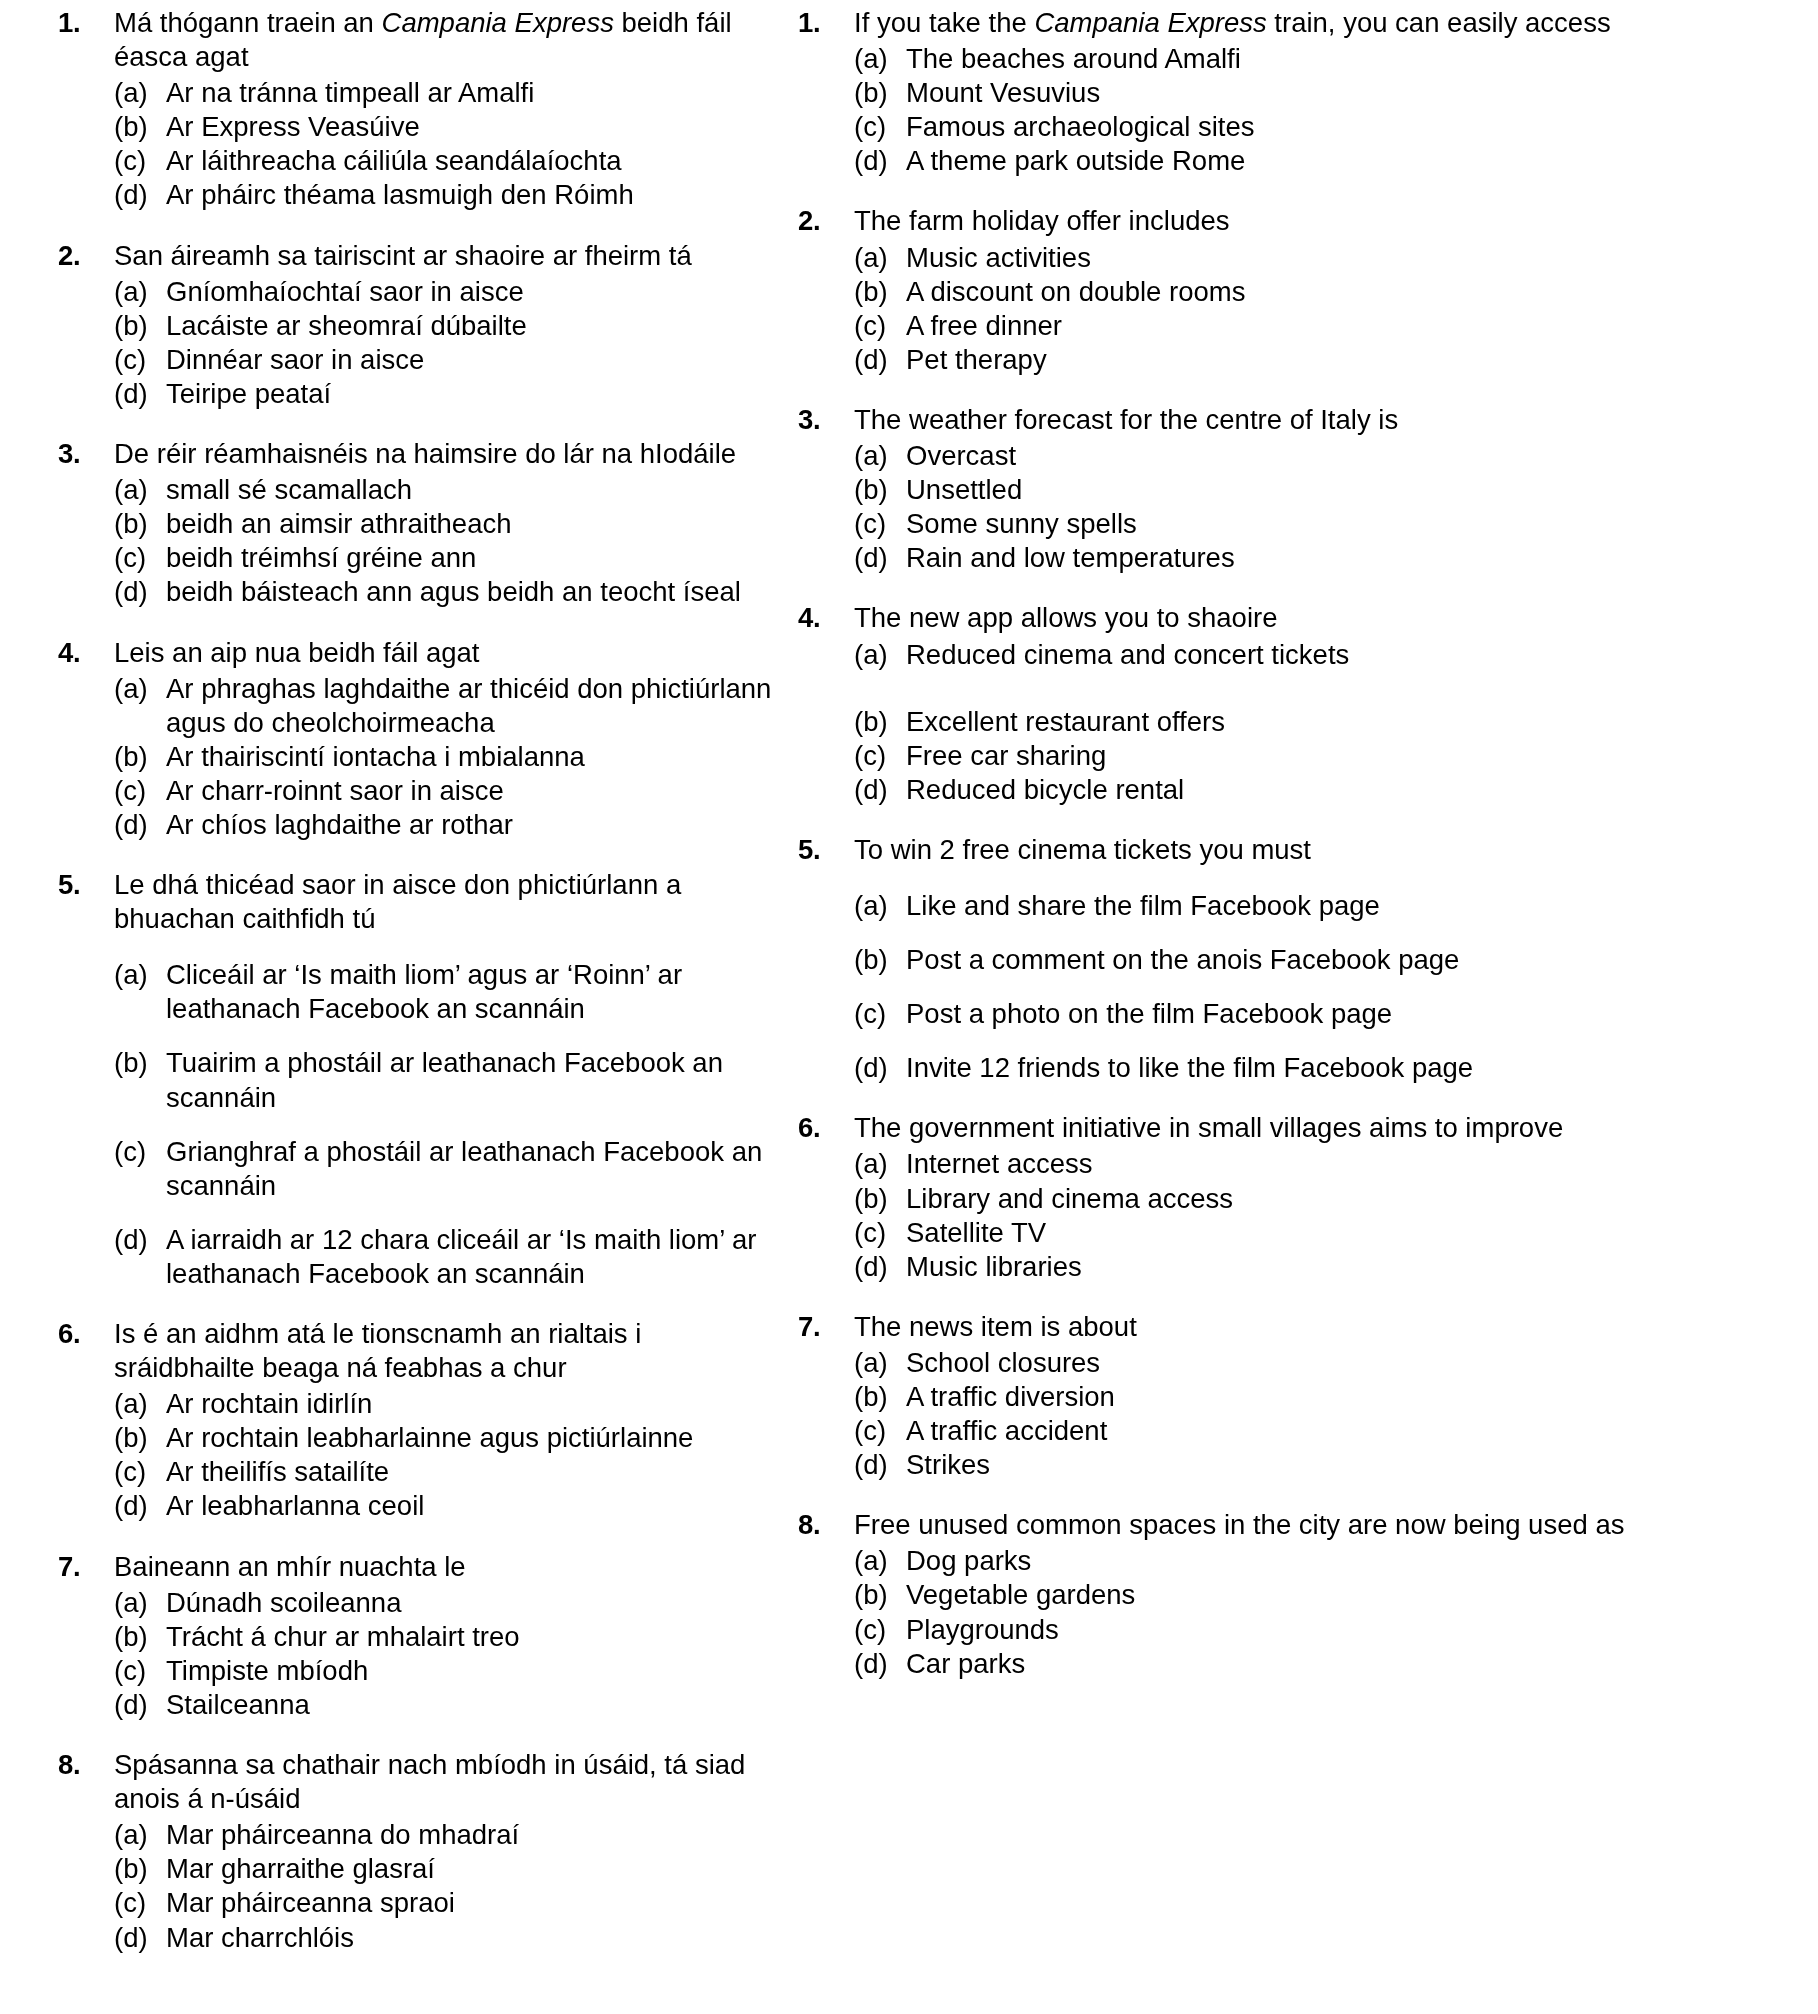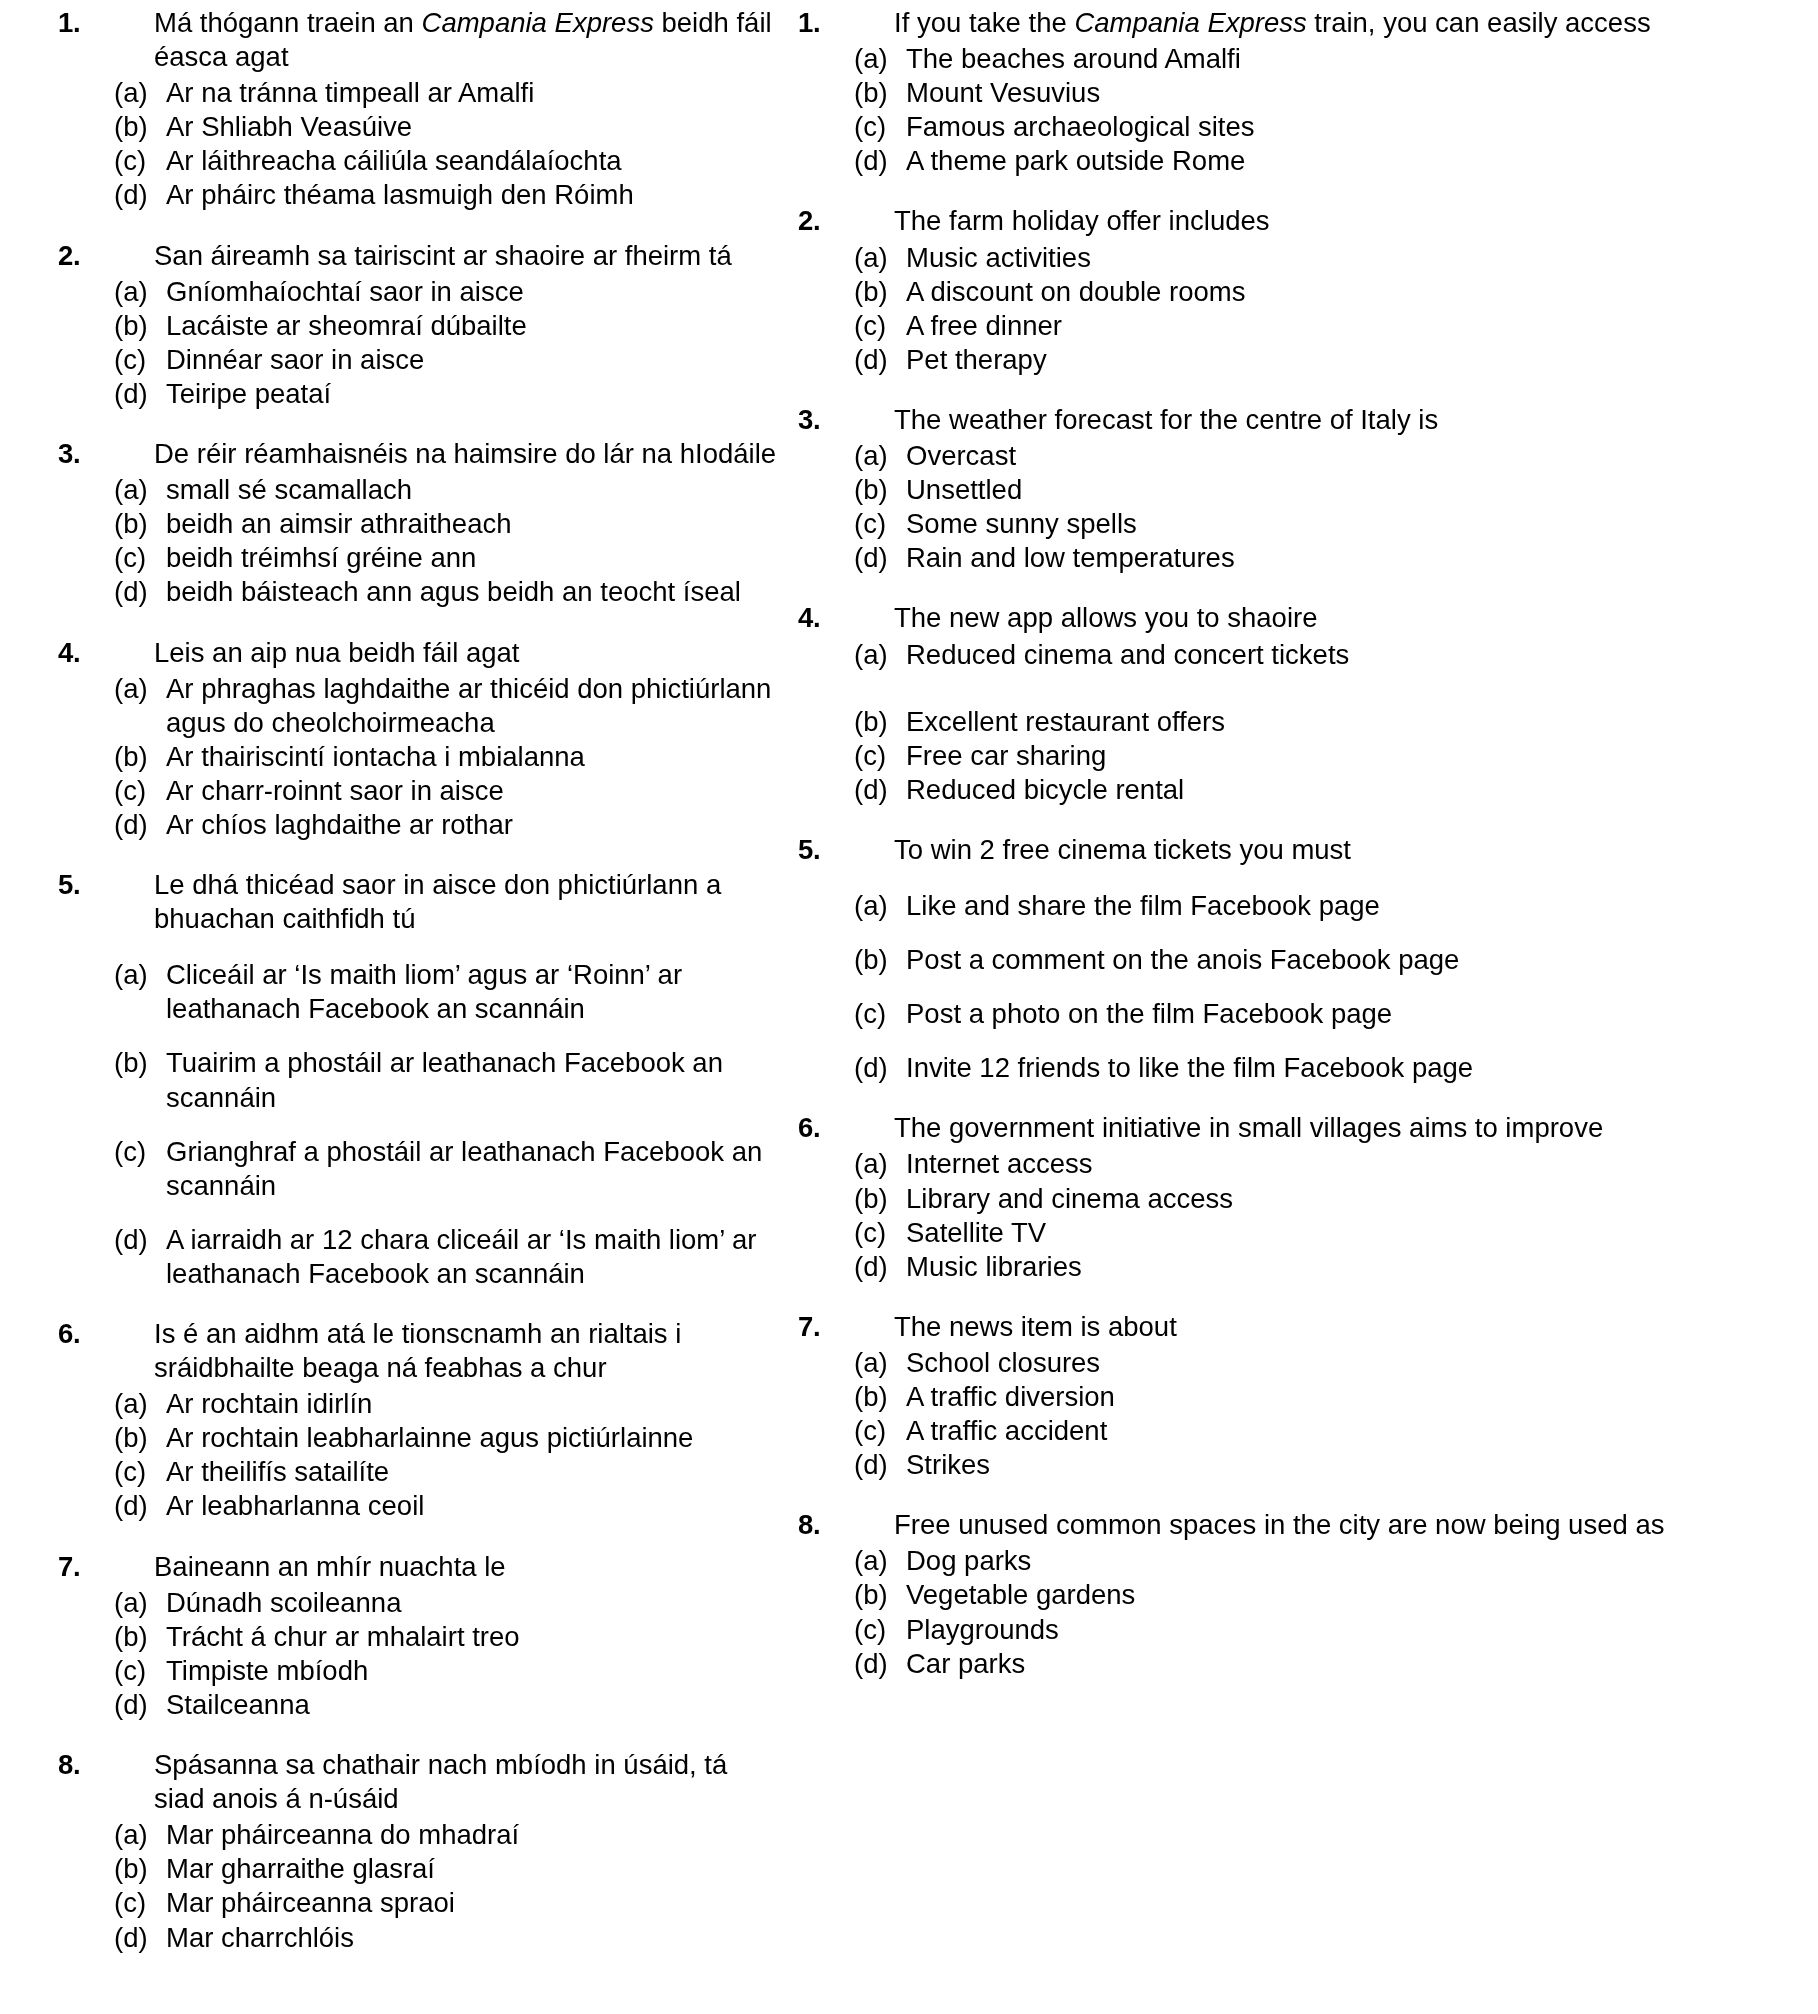--- a/index.html
+++ b/index.html
@@ -53,21 +53,20 @@
   .stem-number {
     font-weight: bold;
     width: 56px;
     flex: 0 0 56px;
     text-align: left;
     letter-spacing: -0.2px;
   }
   .stem-text {
     flex: 1 1 auto;
     padding-right: 4px;
-    margin-left: 40px;
   }
   .stem-text em {
     font-style: italic;
   }
   .options {
     margin-top: 2px;
     padding-left: 56px;
   }
   .option {
     display: flex;
@@ -110,21 +109,21 @@
           <span class="stem-number">1.</span>
           <span class="stem-text"><span>Má thógann traein an </span><em>Campania Express</em><span> beidh fáil éasca agat</span></span>
         </div>
         <div class="options">
           <div class="option">
             <span class="option-letter">(a)</span>
             <span class="option-text">Ar na tránna timpeall ar Amalfi</span>
           </div>
           <div class="option">
             <span class="option-letter">(b)</span>
-            <span class="option-text">Ar Shliabh Veasúive</span>
+            <span class="option-text">Ar Express Veasúive</span>
           </div>
           <div class="option">
             <span class="option-letter">(c)</span>
             <span class="option-text">Ar láithreacha cáiliúla seandálaíochta</span>
           </div>
           <div class="option">
             <span class="option-letter">(d)</span>
             <span class="option-text">Ar pháirc théama lasmuigh den Róimh</span>
           </div>
         </div>

